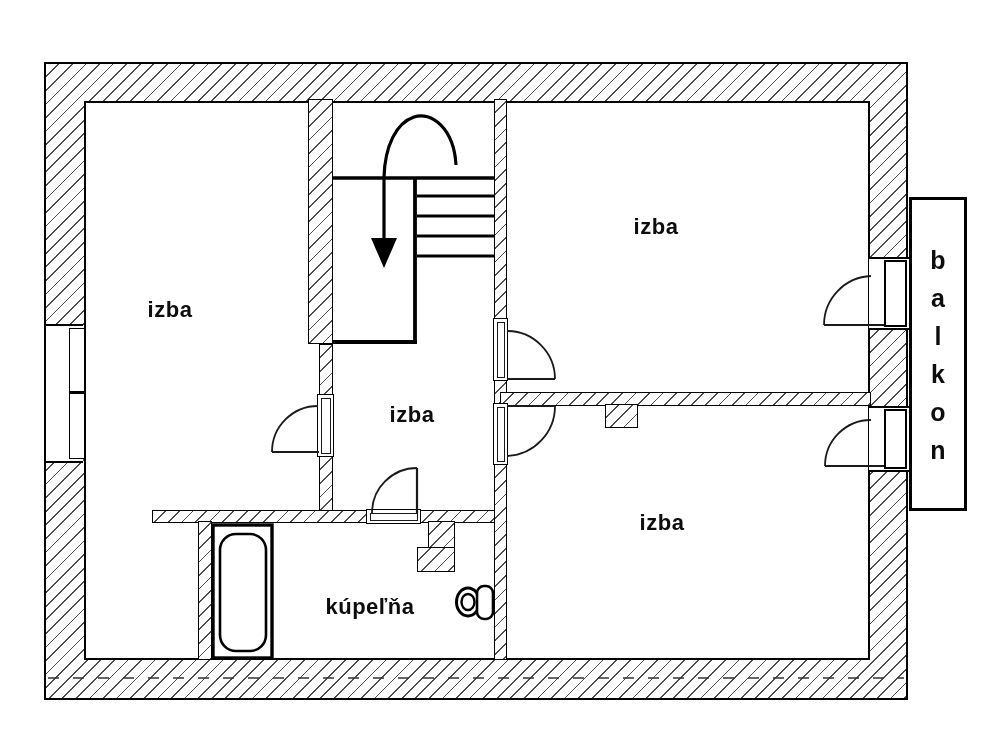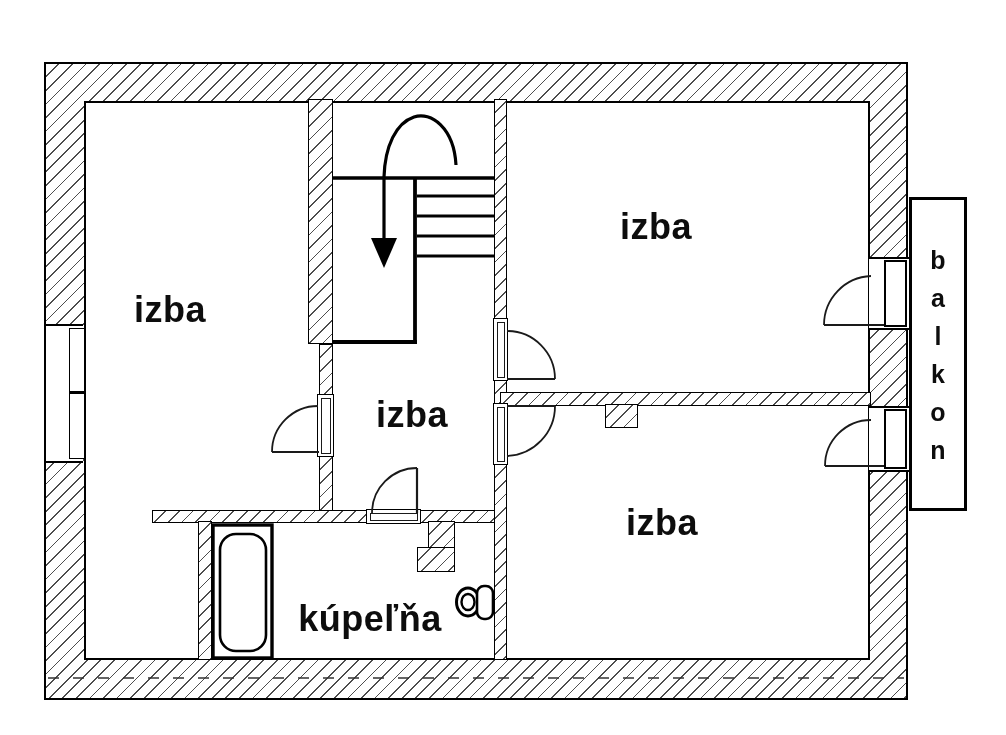--- a/index.html
+++ b/index.html
@@ -10,21 +10,21 @@
          background-image:repeating-linear-gradient(135deg,transparent 0 8.4px,#4d4d4d 8.4px 9.6px);}
   .outer{border:2.6px solid #000;}
   .floor{background:#fff;border:2px solid #000;}
   .wall{border:1.6px solid #000;}
   .open{background:#fff;}
   .frame{background:#fff;border:1.5px solid #000;}
   .frame-in{position:absolute;inset:2.5px;border:1.2px solid #1a1a1a;background:#fff;}
   .panel{background:#fff;border:2.2px solid #000;}
   .balcony{background:#fff;border:3.5px solid #000;}
   .label{position:absolute;transform:translate(-50%,-50%);font-weight:bold;
-         font-size:36px;color:#0d0d0d;white-space:nowrap;letter-spacing:0.5px;}
+         font-size:22px;color:#0d0d0d;white-space:nowrap;letter-spacing:0.5px;}
   .bletter{position:absolute;left:50%;transform:translateX(-50%);font-weight:bold;
            font-size:25px;color:#0d0d0d;line-height:25px;}
   svg.overlay{position:absolute;left:0;top:0;z-index:60;pointer-events:none;}
 </style>
 </head>
 <body>
 
 <div class="plan">
 
   <div class="abs hatch outer" style="left:44px;top:62px;width:864px;height:638px;"></div>
@@ -73,21 +73,21 @@
     <span class="bletter" style="top:124px;">l</span>
     <span class="bletter" style="top:162px;">k</span>
     <span class="bletter" style="top:200px;">o</span>
     <span class="bletter" style="top:238px;">n</span>
   </div>
 
   <div class="label" style="left:170px;top:310px;">izba</div>
   <div class="label" style="left:656px;top:227px;">izba</div>
   <div class="label" style="left:662px;top:523px;">izba</div>
   <div class="label" style="left:412px;top:415px;">izba</div>
-  <div class="label" style="left:370px;top:607px;margin-top:12px;">kúpeľňa</div>
+  <div class="label" style="left:370px;top:607px;">kúpeľňa</div>
 
   <svg class="overlay" width="1006" height="735" viewBox="0 0 1006 735">
 
     <g stroke="#000" fill="none">
       <path d="M333,178 H495" stroke-width="3.4"></path>
       <path d="M415,178 V342" stroke-width="3.8"></path>
       <path d="M333,342 H417" stroke-width="4"></path>
       <path d="M417,196 H495" stroke-width="3.2"></path>
       <path d="M417,216 H495" stroke-width="3.2"></path>
       <path d="M417,236 H495" stroke-width="3.2"></path>

